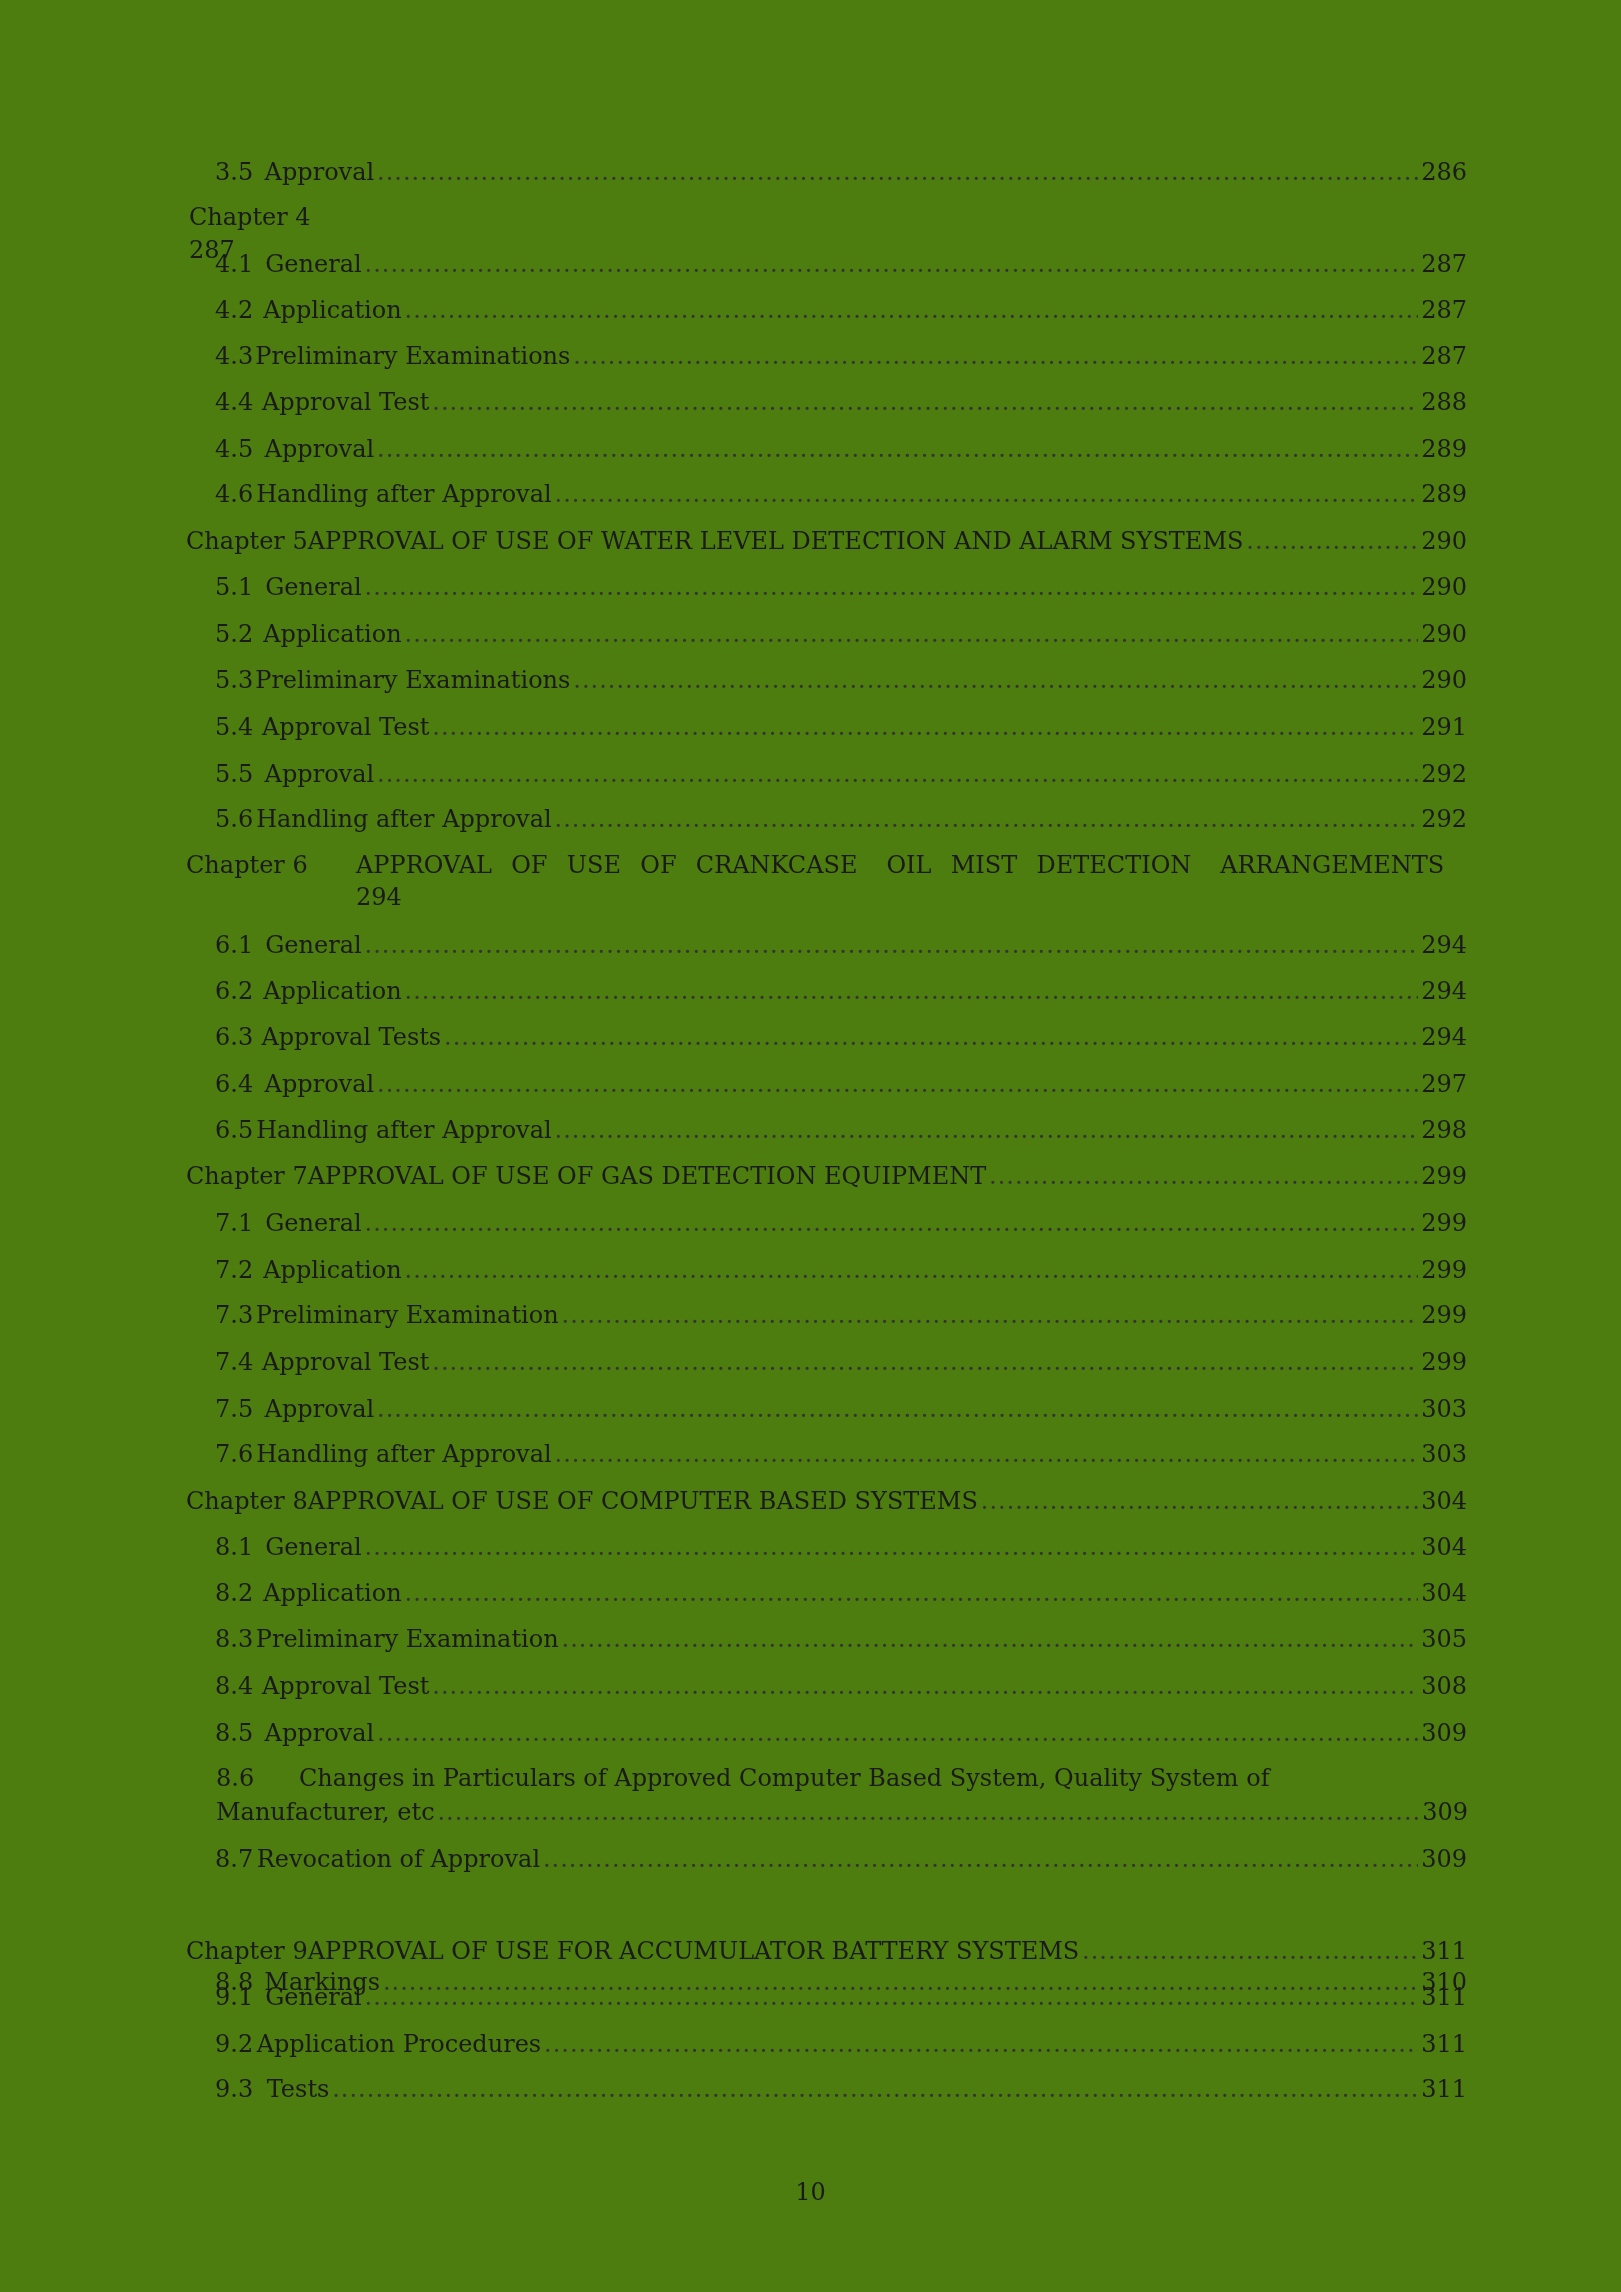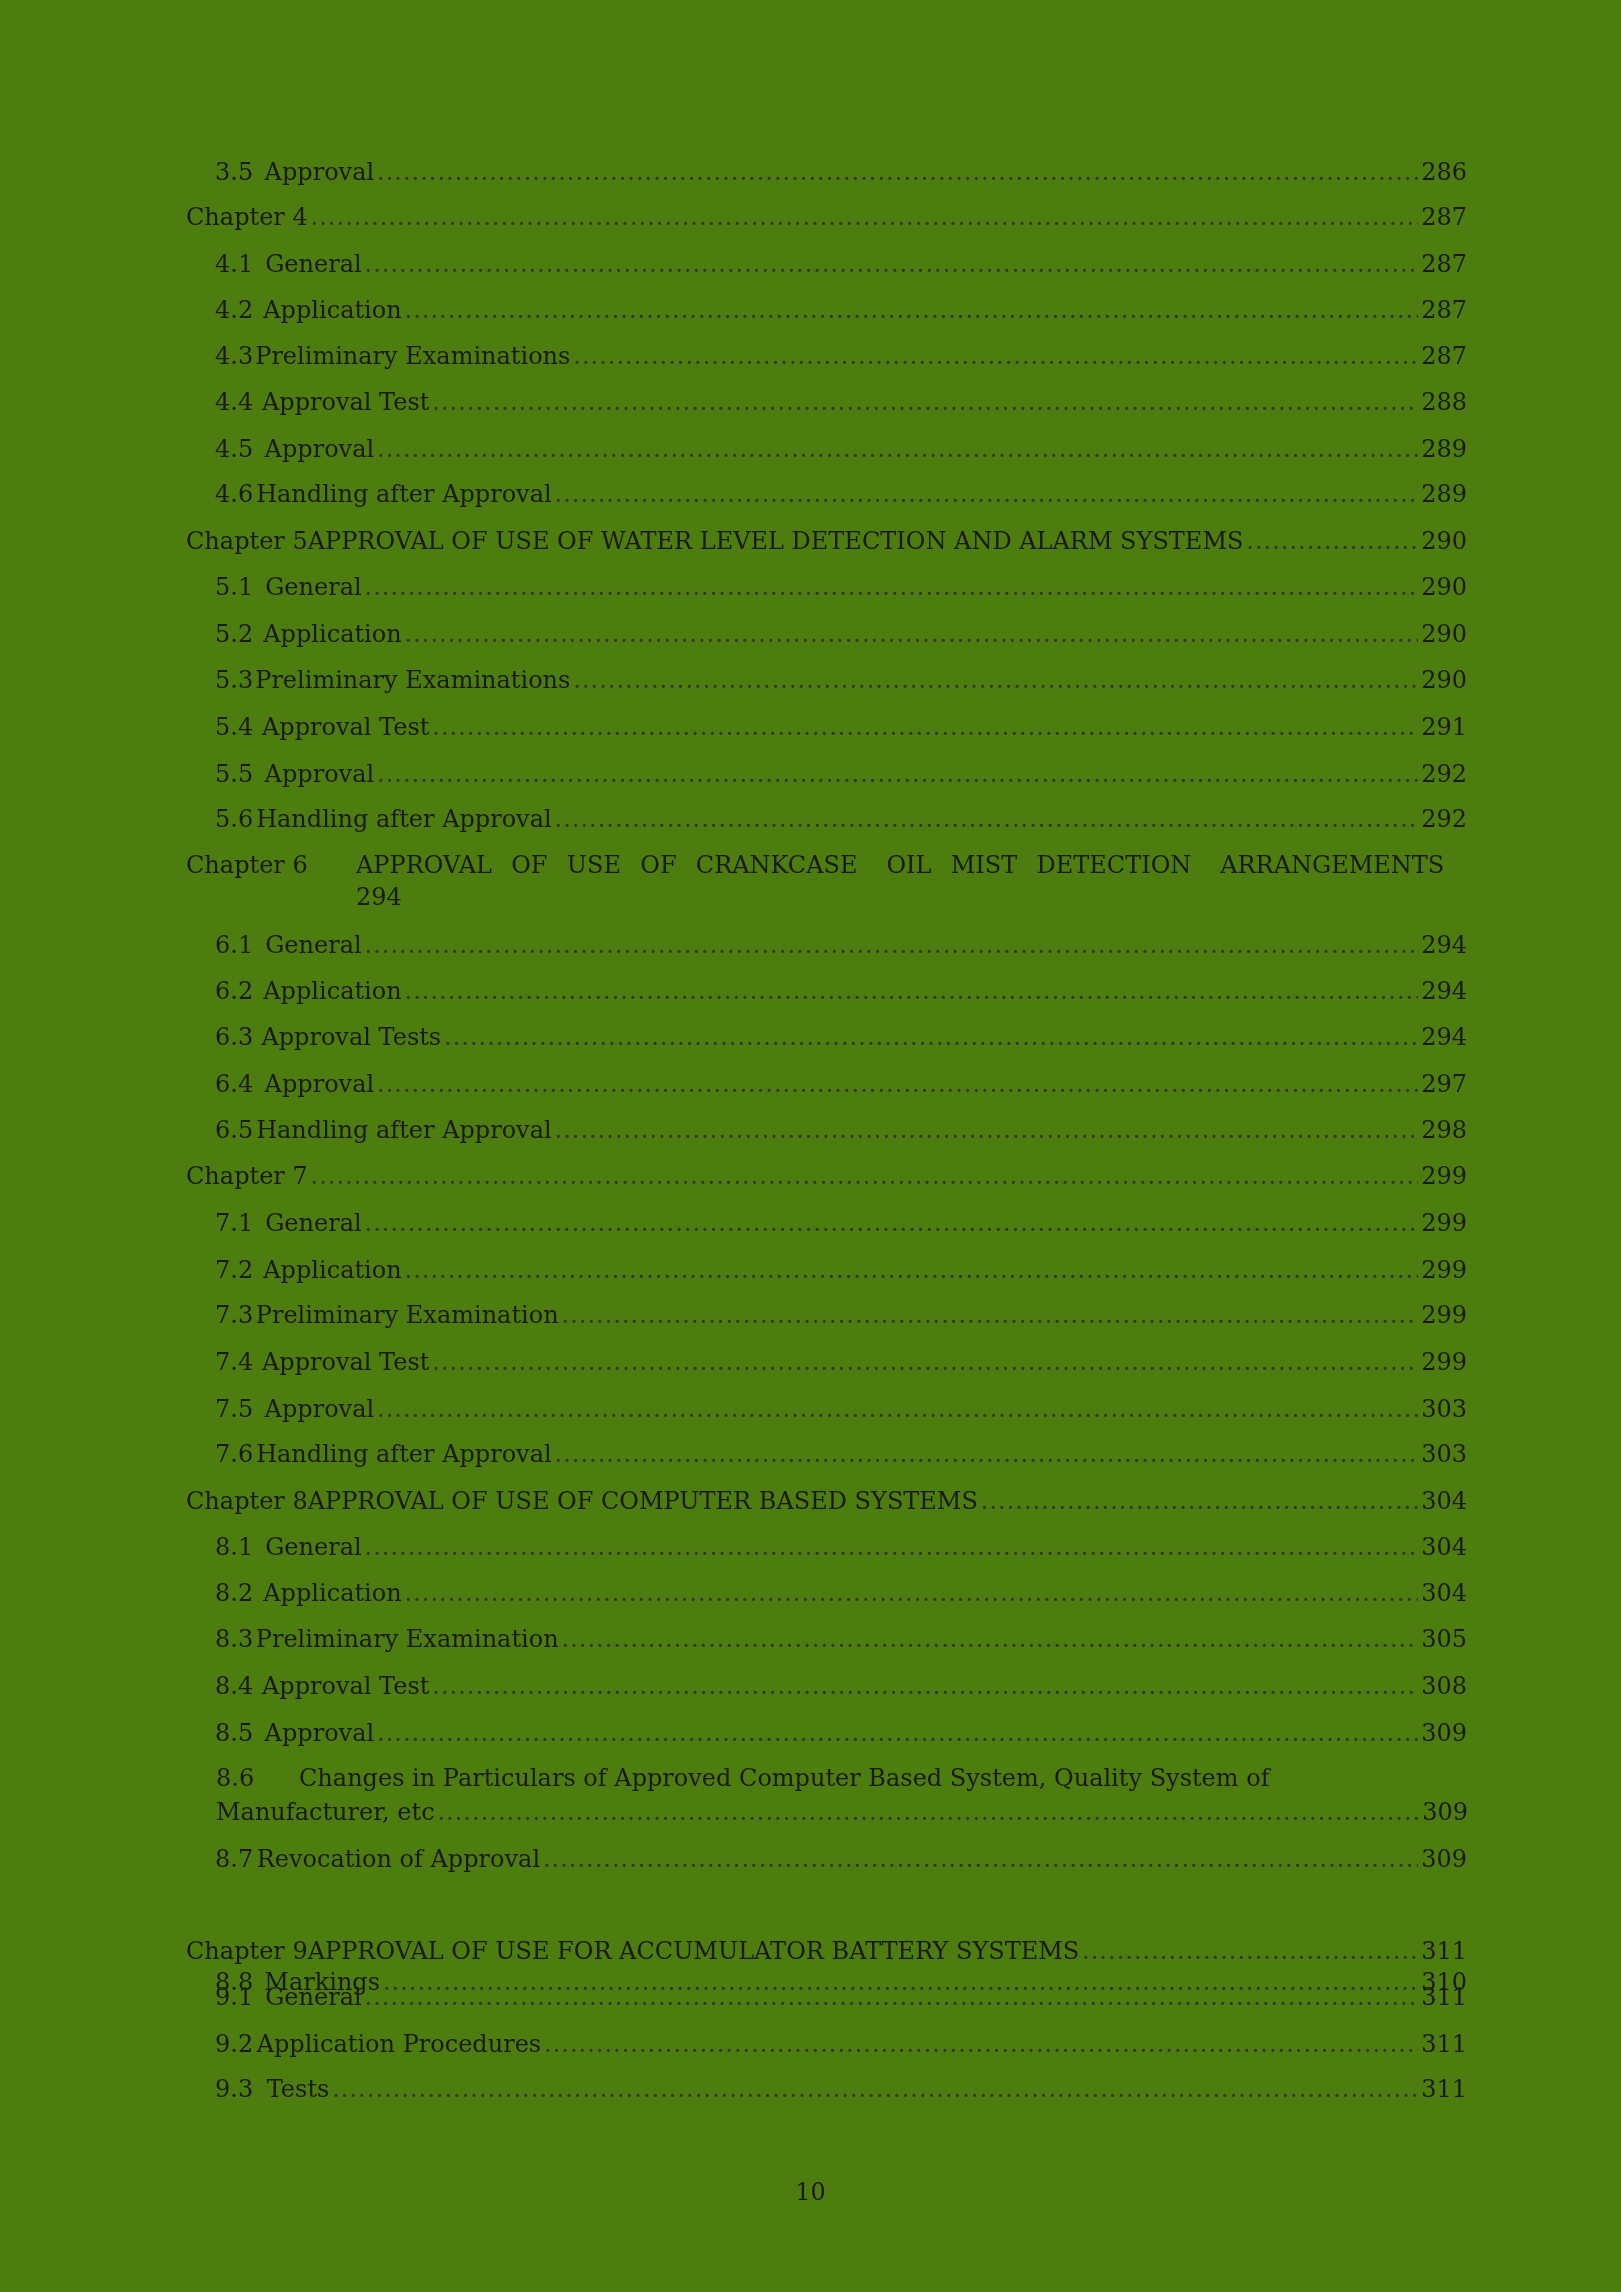--- a/index.html
+++ b/index.html
@@ -23,21 +23,21 @@
 <body>
 
 <div class="page">
   <div class="toc" id="toc">
       <div class="row section" style="top: 156px;">
         <span class="num">3.5</span>
         <span class="title">Approval</span>
         <span class="leader"></span>
         <span class="page-no">286</span>
       </div>
-      <div class="row chapter" style="top: 201px;">
+      <div class="row chapter" style="top: 201px; flex-direction: column;">
         <span class="num">Chapter 4</span>
         <span class="leader"></span>
         <span class="page-no">287</span>
       </div>
       <div class="row section" style="top: 248px;">
         <span class="num">4.1</span>
         <span class="title">General</span>
         <span class="leader"></span>
         <span class="page-no">287</span>
       </div>
@@ -143,20 +143,21 @@
         <span class="page-no">297</span>
       </div>
       <div class="row section" style="top: 1114px;">
         <span class="num">6.5</span>
         <span class="title">Handling after Approval</span>
         <span class="leader"></span>
         <span class="page-no">298</span>
       </div>
       <div class="row chapter" style="top: 1160px;">
         <span class="num">Chapter 7</span>
+        <span class="title">APPROVAL OF USE OF GAS DETECTION EQUIPMENT</span>
         <span class="leader"></span>
         <span class="page-no">299</span>
       </div>
       <div class="row section" style="top: 1207px;">
         <span class="num">7.1</span>
         <span class="title">General</span>
         <span class="leader"></span>
         <span class="page-no">299</span>
       </div>
       <div class="row section" style="top: 1254px;">

